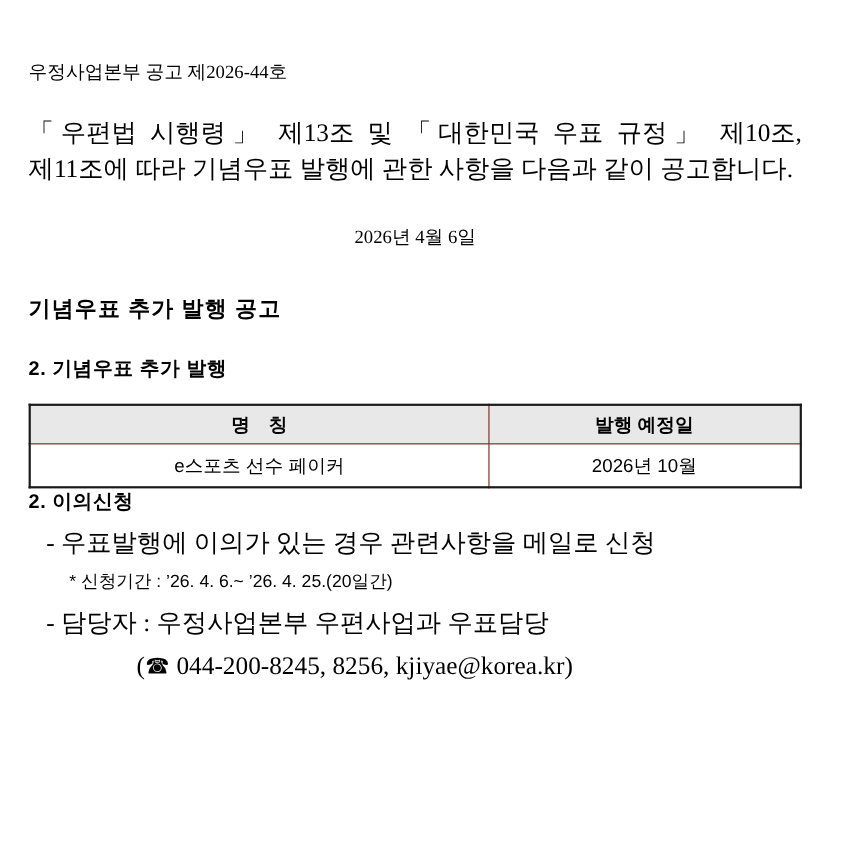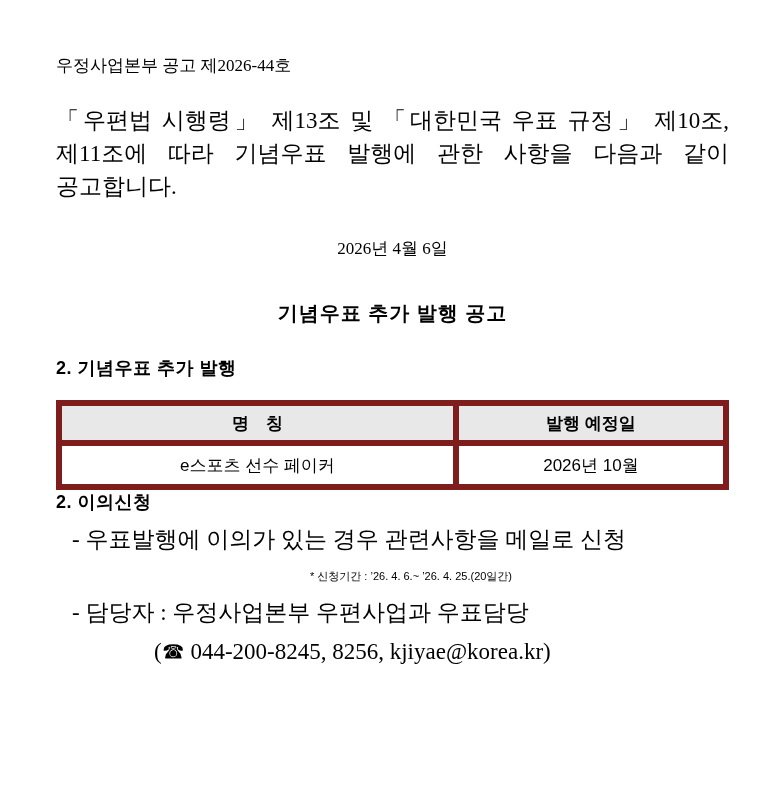--- a/index.html
+++ b/index.html
@@ -8,21 +8,21 @@
     background: #ffffff;
   }
   .page {
     position: relative;
     width: 781px;
     height: 688px;
     background: #ffffff;
     color: #000000;
     overflow: hidden;
     box-sizing: border-box;
-    padding: 55px 52px 0 56px;
+    padding: 55px 52px 0 26px;
     font-family: "Liberation Serif", "DejaVu Serif", serif;
   }
   .serif { font-family: "Liberation Serif", "DejaVu Serif", serif; }
   .gothic { font-family: "Liberation Sans", "DejaVu Sans", sans-serif; }
 
   .notice-number {
     font-size: 17px;
     line-height: 22px;
   }
   .intro {
@@ -33,21 +33,21 @@
     word-break: keep-all;
   }
   .sign-block {
     margin-top: 29px;
     text-align: center;
     font-size: 17px;
     line-height: 34px;
   }
   .doc-title {
     margin-top: 34px;
-    text-align: center;
+    text-align: left;
     font-size: 20px;
     font-weight: bold;
     letter-spacing: 1px;
   }
   .section-heading {
     font-size: 18px;
     font-weight: bold;
     letter-spacing: 0.5px;
   }
   .section1-heading { margin-top: 29px; }
@@ -55,21 +55,21 @@
 
   table.stamp-table {
     margin-top: 20px;
     width: 100%;
     border-collapse: collapse;
     border: 2px solid #1a1a1a;
     table-layout: fixed;
   }
   table.stamp-table th,
   table.stamp-table td {
-    border: 6px solid #7f1d1d;
+    border: 1px solid #7f1d1d;
     text-align: center;
     vertical-align: middle;
     font-family: "Liberation Sans", "DejaVu Sans", sans-serif;
     font-size: 17px;
   }
   table.stamp-table th {
     background: #e8e8e8;
     font-weight: bold;
     height: 32px;
   }
@@ -83,22 +83,21 @@
   .list { margin-top: 15px; }
   .list-item {
     font-size: 23px;
     line-height: 22px;
   }
   .item-dash { padding-left: 16px; margin-top: 15px; }
   .item-sub  {
     padding-left: 37px;
     margin-top: 14px;
     font-family: "Liberation Sans", "DejaVu Sans", sans-serif;
-    font-size: 11px;
-    text-align: center;
+    font-size: 16px;
   }
   .item-phone { padding-left: 98px; margin-top: 17px; }
 </style>
 </head>
 <body>
 
 <div class="page">
 
   <div class="notice-number serif">우정사업본부 공고 제2026-44호</div>
 

